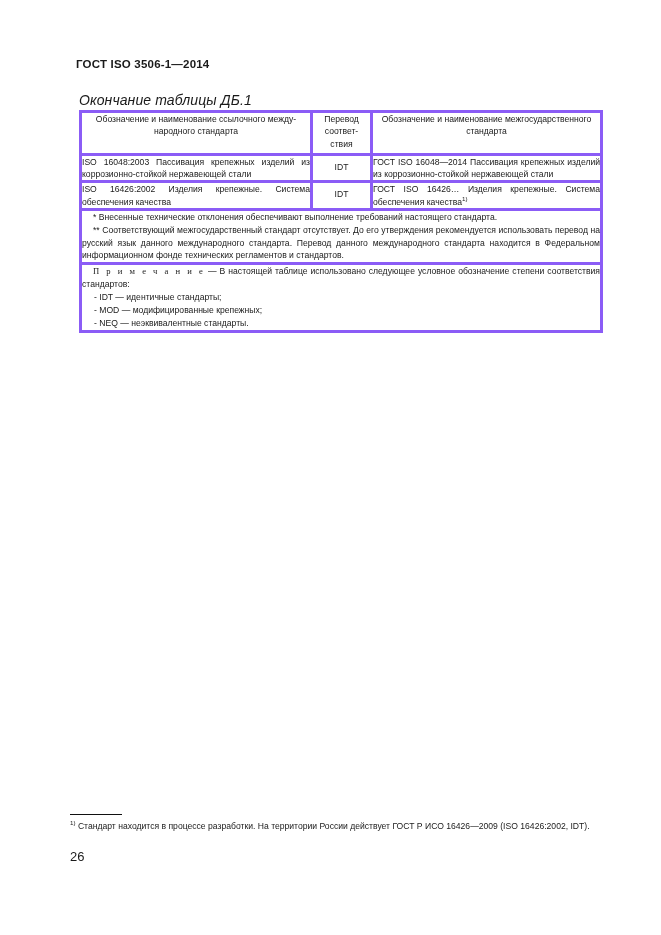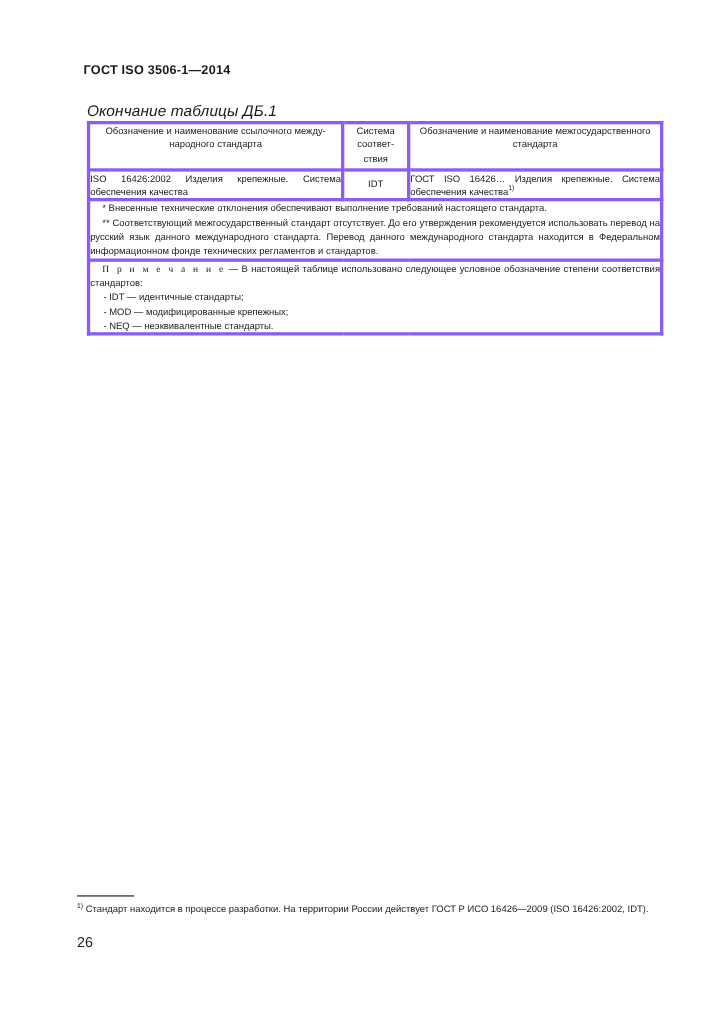--- a/index.html
+++ b/index.html
@@ -160,32 +160,37 @@
       <col class="col-b">
       <col class="col-c">
     </colgroup>
     <thead>
       <tr>
         <th class="hdr-cell">
           <span>Обозначение и наименование ссылочного между-</span><br>
           <span>народного стандарта</span>
         </th>
         <th class="hdr-cell">
-          <span>Система</span><br>
+          <span>Перевод</span><br>
           <span>соответ-</span><br>
           <span>ствия</span>
         </th>
         <th class="hdr-cell">
           <span>Обозначение и наименование межгосударственного</span><br>
           <span>стандарта</span>
         </th>
       </tr>
     </thead>
     <tbody>
       <tr>
+        <td class="data-cell">ISO 16048:2003 Пассивация крепежных изделий из коррозионно-стойкой нержавеющей стали</td>
+        <td class="data-cell center">IDT</td>
+        <td class="data-cell"><span>ГОСТ ISO 16048—2014 Пассивация крепежных изделий из коррозионно-стойкой нержавеющей стали</span><sup></sup></td>
+      </tr>
+      <tr>
         <td class="data-cell">ISO 16426:2002 Изделия крепежные. Система обеспечения качества</td>
         <td class="data-cell center">IDT</td>
         <td class="data-cell"><span>ГОСТ ISO 16426… Изделия крепежные. Система обеспечения качества</span><sup>1)</sup></td>
       </tr>
       <tr>
         <td class="note-cell" colspan="3">
           <p class="ind">* Внесенные технические отклонения обеспечивают выполнение требований настоящего стандарта.</p>
           <p class="ind">** Соответствующий межгосударственный стандарт отсутствует. До его утверждения рекомендуется использовать перевод на русский язык данного международного стандарта. Перевод данного международного стандарта находится в Федеральном информационном фонде технических регламентов и стандартов.</p>
         </td>
       </tr>

